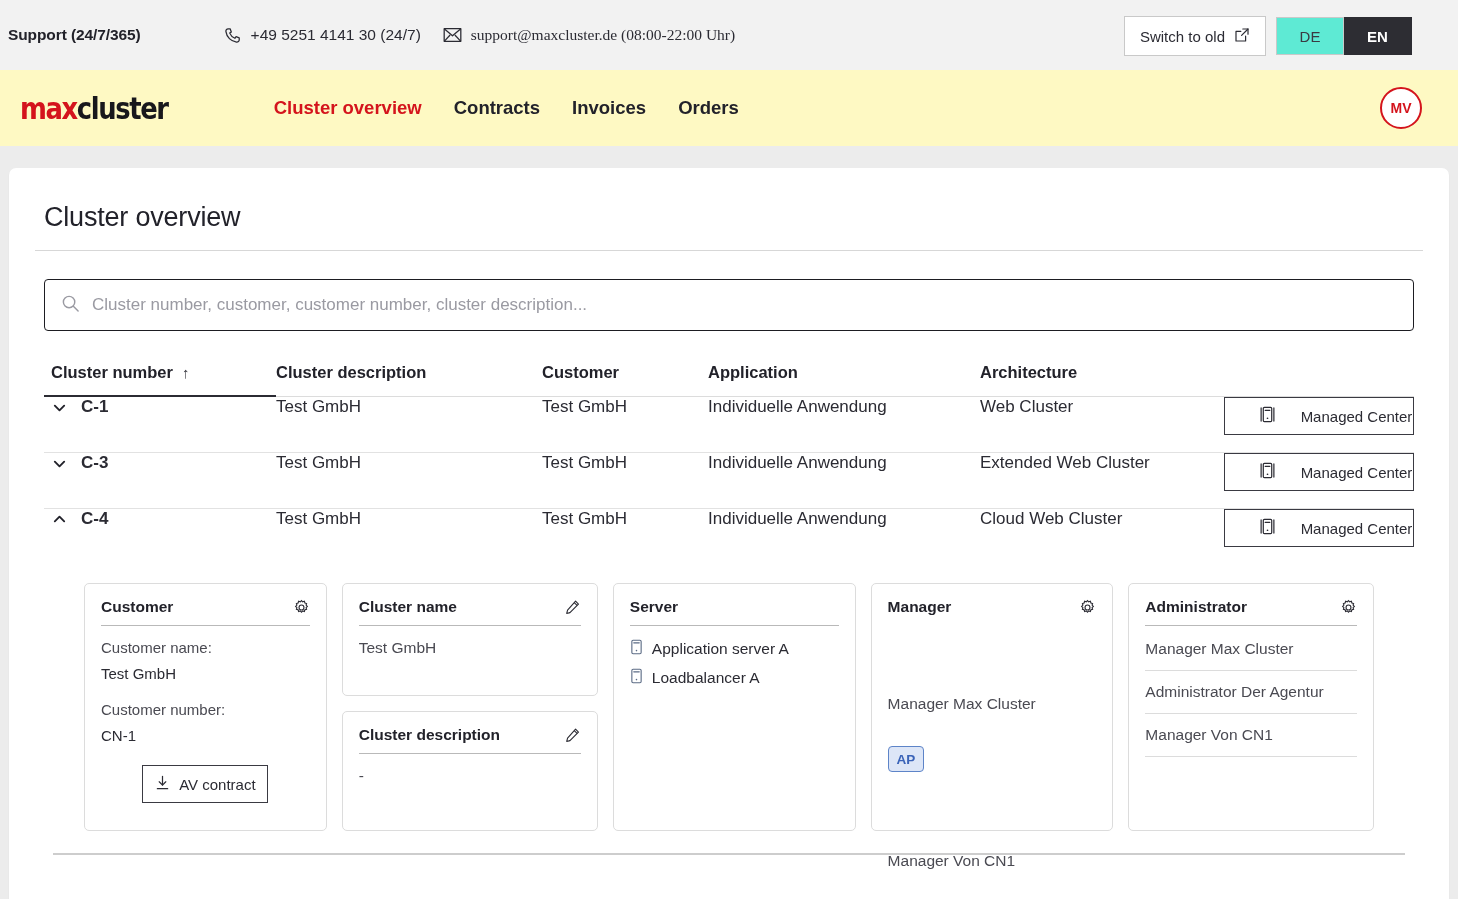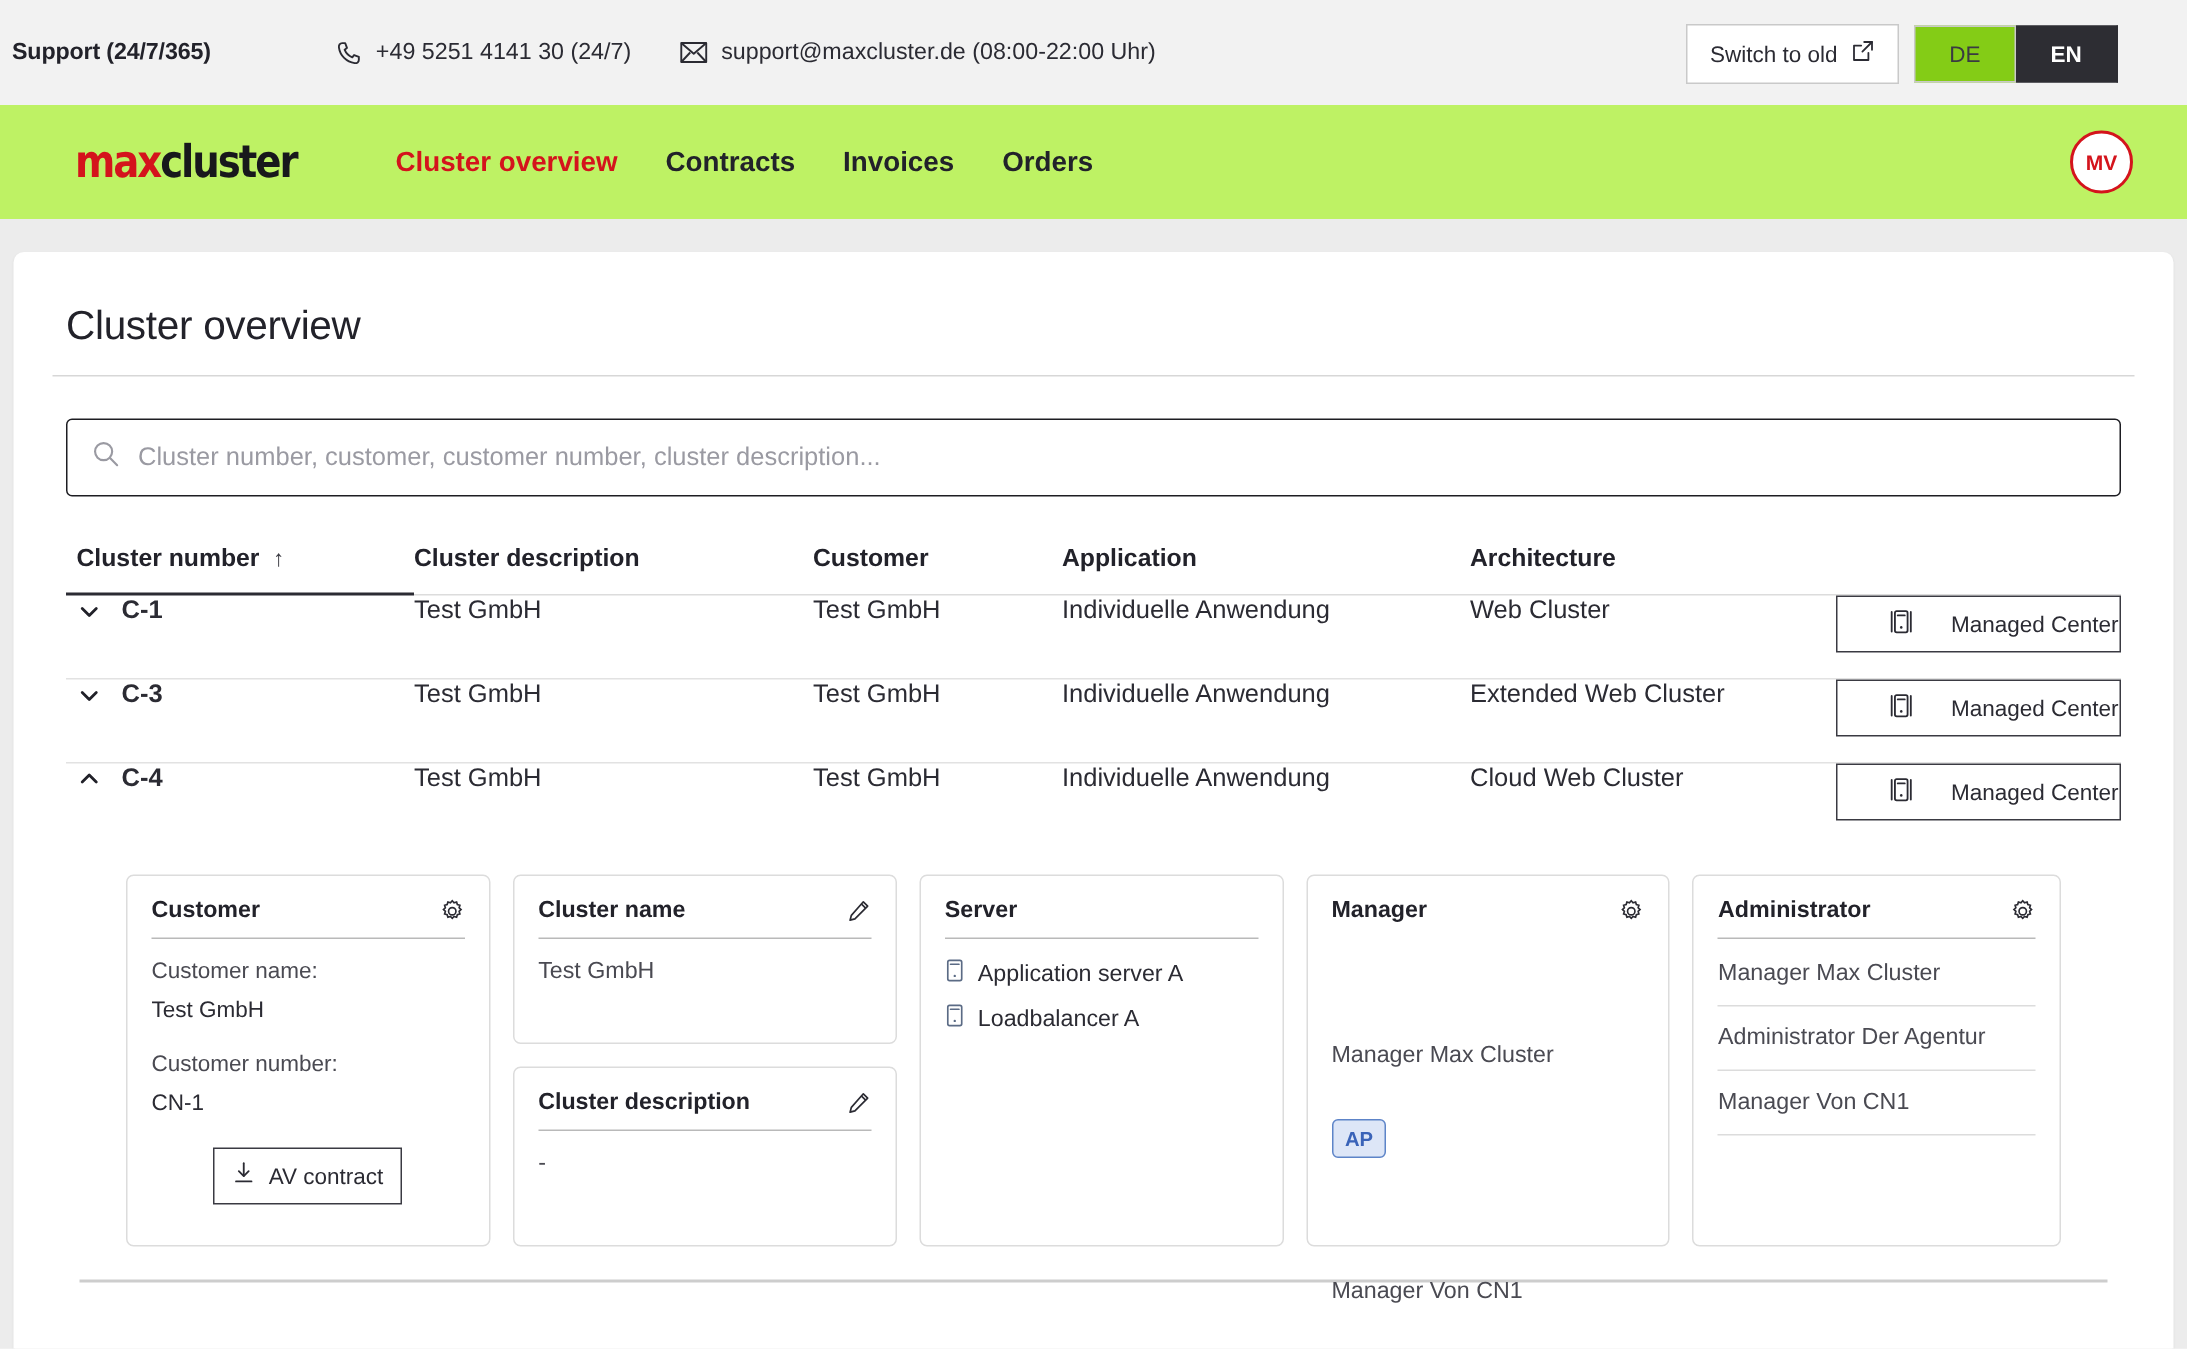--- a/index.html
+++ b/index.html
@@ -27,21 +27,21 @@
     letter-spacing: -0.1px;
   }
   .support-item {
     display: flex;
     align-items: center;
     gap: 9px;
     font-size: 15.5px;
     color: #2b2b33;
   }
   .support-item.phone { margin-left: 82px; }
-  .support-item.mail  { margin-left: 32px; }
+  .support-item.mail  { margin-left: 22px; font-family: Liberation Serif, serif; }
   .support-item svg { display: block; }
 
   .topright {
     position: absolute;
     right: 46px; top: 16px;
     display: flex; align-items: center;
   }
   .switch-old {
     height: 40px;
     border: 1px solid #c9c9c9;
@@ -51,37 +51,38 @@
     font-size: 15px;
     color: #2b2b33;
     cursor: pointer;
   }
   .langsel { display: flex; margin-left: 10px; }
   .lang {
     height: 38px; min-width: 68px;
     display: flex; align-items: center; justify-content: center;
     font-size: 15px;
     border: 1px solid #c9c9c9;
-    background: #84cc16; color: #3a3a42;
+    background: #5eead4; color: #3a3a42;
     cursor: pointer;
   }
   .lang.active {
     background: #2d2d33; color: #fff;
     border-color: #2d2d33; font-weight: bold;
   }
   .lang + .lang { border-left: none; }
 
   
   .navbar {
     height: 76px;
-    background: #bef264;
+    background: #fef9c3;
     display: flex;
     align-items: center;
-    padding-left: 50px;
+    padding-left: 20px;
     position: relative;
+    gap: 40px;
   }
   .logo {
     font-size: 30px;
     font-weight: 800;
     letter-spacing: -1.6px;
     font-family: "DejaVu Sans", sans-serif;
     transform: scaleX(0.86);
     transform-origin: left center;
     white-space: nowrap;
   }

